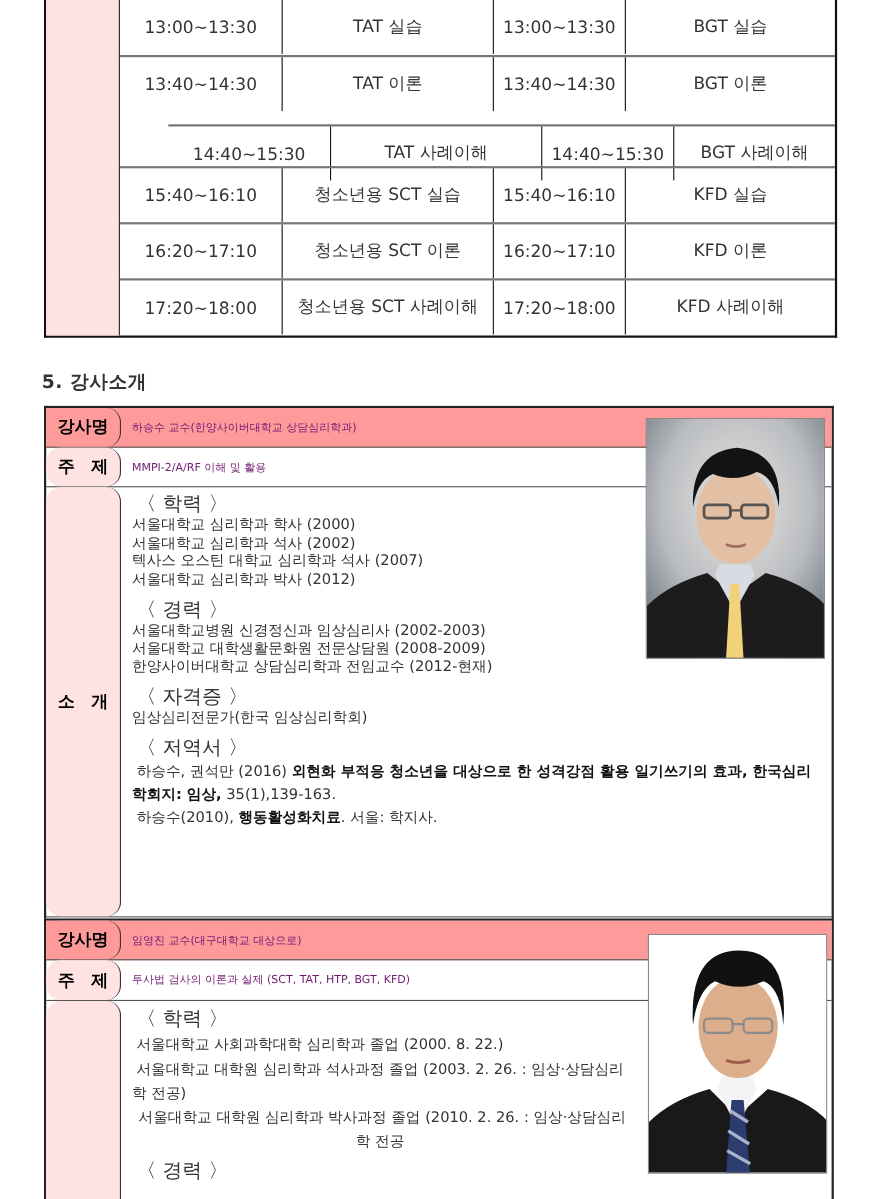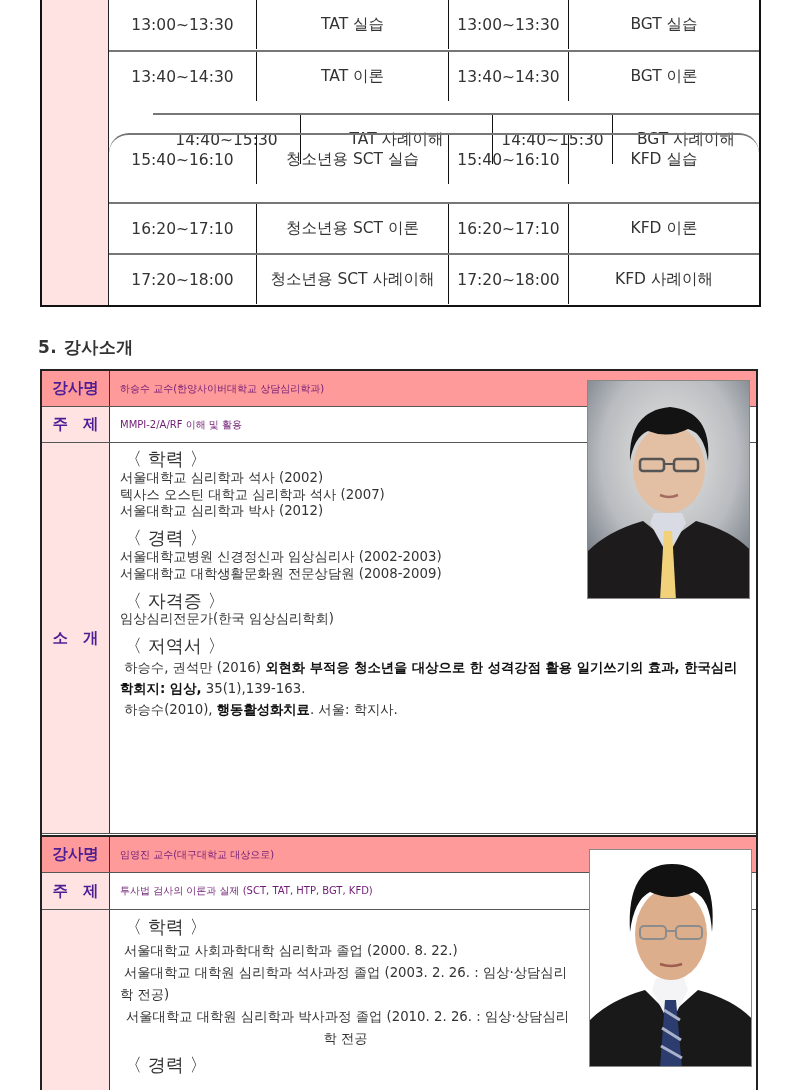--- a/index.html
+++ b/index.html
@@ -18,21 +18,21 @@
   .scell { display: flex; align-items: center; justify-content: center; font-size: 15.5px; color: #333; border-right: 1.5px solid #111; height: 100%; white-space: nowrap; }
   .scell:last-child { border-right: none; }
   .c1 { width: 148px; } .c2 { width: 192px; } .c3 { width: 120px; } .c4 { flex: 1; }
 
   
   .section-title { position: absolute; left: 38px; top: 336px; font-size: 17px; color: #333; letter-spacing: 0.5px; font-weight: bold; }
 
   
   .inst { position: absolute; left: 40px; width: 718px; border: 2px solid #222; border-bottom: none; }
   .inst .row { display: flex; border-bottom: 1.5px solid #555; }
-  .inst .lab { width: 68px; flex-shrink: 0; border-right: 1.5px solid #333; display: flex; align-items: center; justify-content: center; font-weight: bold; font-size: 15.5px; color: #4c1d95; background: #ffe3e3; }
+  .inst .lab { width: 68px; flex-shrink: 0; border-right: 1.5px solid #333; display: flex; align-items: center; justify-content: center; font-weight: bold; font-size: 15.5px; color: #000000; background: #ffe3e3; border-radius: 13px; }
   .inst .row.name { background: #ff9a9a; height: 36px; }
   .inst .row.name .lab { background: #ff9a9a; }
   .inst .row.topic { height: 36px; }
   .inst .val { flex: 1; display: flex; align-items: center; padding-left: 10px; font-size: 10px; color: #701a75; }
   .inst .row.intro .lab { align-items: center; }
   .inst .intro-body { flex: 1; padding: 8px 8px 6px 10px; font-size: 13.3px; line-height: 16.8px; color: #333; }
   .lab-spread { display: flex; justify-content: space-between; width: 46px; }
   .sub-h { font-size: 18px; margin-bottom: 2px; }
   .block { margin-bottom: 10px; }
   .pub { line-height: 21px; }
@@ -58,21 +58,21 @@
       <div class="scell c2">TAT 이론</div>
       <div class="scell c3">13:40~14:30</div>
       <div class="scell c4">BGT 이론</div>
     </div>
     <div class="srow" style="top:115px;margin-left:44px;">
       <div class="scell c1">14:40~15:30</div>
       <div class="scell c2">TAT 사례이해</div>
       <div class="scell c3">14:40~15:30</div>
       <div class="scell c4">BGT 사례이해</div>
     </div>
-    <div class="srow" style="top:135px;border-radius:20px;">
+    <div class="srow" style="top:153px;">
       <div class="scell c1">15:40~16:10</div>
       <div class="scell c2">청소년용 SCT 실습</div>
       <div class="scell c3">15:40~16:10</div>
       <div class="scell c4">KFD 실습</div>
     </div>
     <div class="srow" style="top:204px;">
       <div class="scell c1">16:20~17:10</div>
       <div class="scell c2">청소년용 SCT 이론</div>
       <div class="scell c3">16:20~17:10</div>
       <div class="scell c4">KFD 이론</div>
@@ -105,28 +105,30 @@
   <div class="row intro" style="height:391px;">
     <div class="lab">
       <span class="lab-spread">
           <span>소</span>
           <span>개</span>
         </span>
     </div>
     <div class="intro-body">
       <div class="block">
         <div class="sub-h indent">〈 학력 〉</div>
+        <div>서울대학교 심리학과 학사 (2000)</div>
         <div>서울대학교 심리학과 석사 (2002)</div>
         <div>텍사스 오스틴 대학교 심리학과 석사 (2007)</div>
         <div>서울대학교 심리학과 박사 (2012)</div>
       </div>
       <div class="block">
         <div class="sub-h indent">〈 경력 〉</div>
         <div>서울대학교병원 신경정신과 임상심리사 (2002-2003)</div>
         <div>서울대학교 대학생활문화원 전문상담원 (2008-2009)</div>
+        <div>한양사이버대학교 상담심리학과 전임교수 (2012-현재)</div>
       </div>
       <div class="block">
         <div class="sub-h indent">〈 자격증 〉</div>
         <div>임상심리전문가(한국 임상심리학회)</div>
       </div>
       <div>
         <div class="sub-h indent">〈 저역서 〉</div>
         <div class="pub">&nbsp;<span>하승수, 권석만 (2016) </span><b>외현화 부적응 청소년을 대상으로 한 성격강점 활용 일기쓰기의 효과, 한국심리학회지: 임상,</b><span> 35(1),139-163.</span></div>
         <div class="pub">&nbsp;<span>하승수(2010), </span><b>행동활성화치료</b><span>. 서울: 학지사.</span></div>
       </div>

